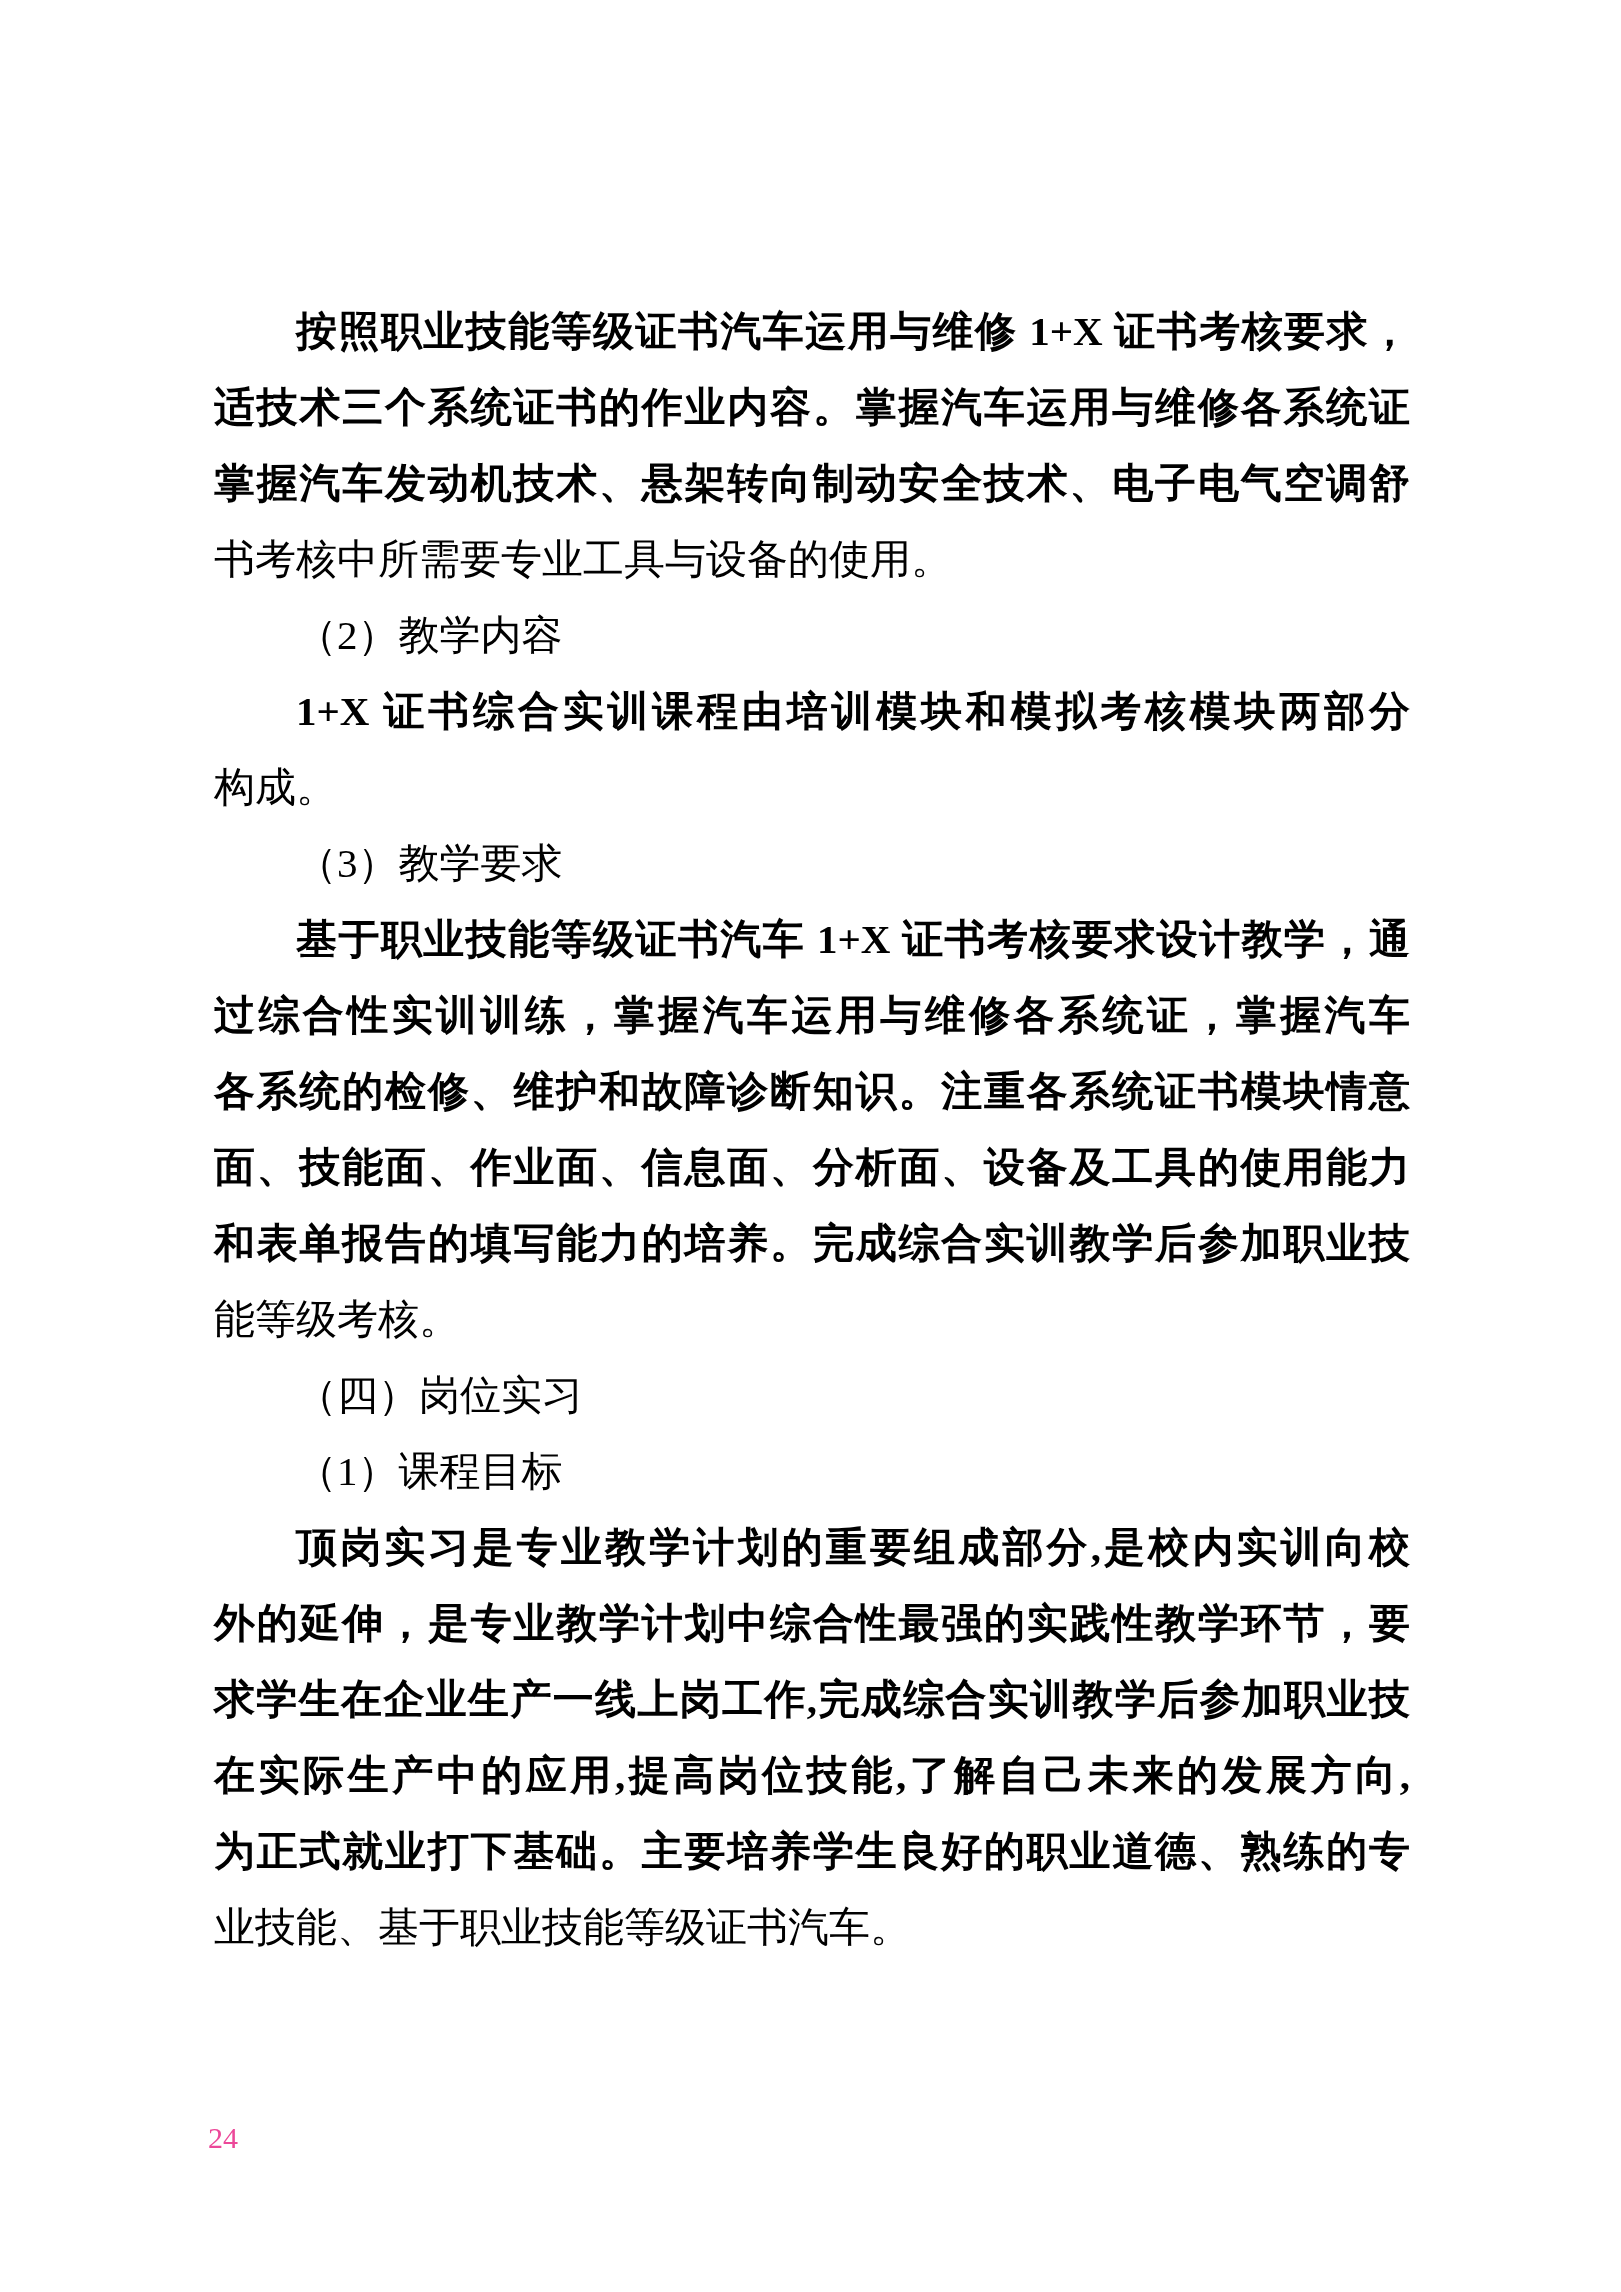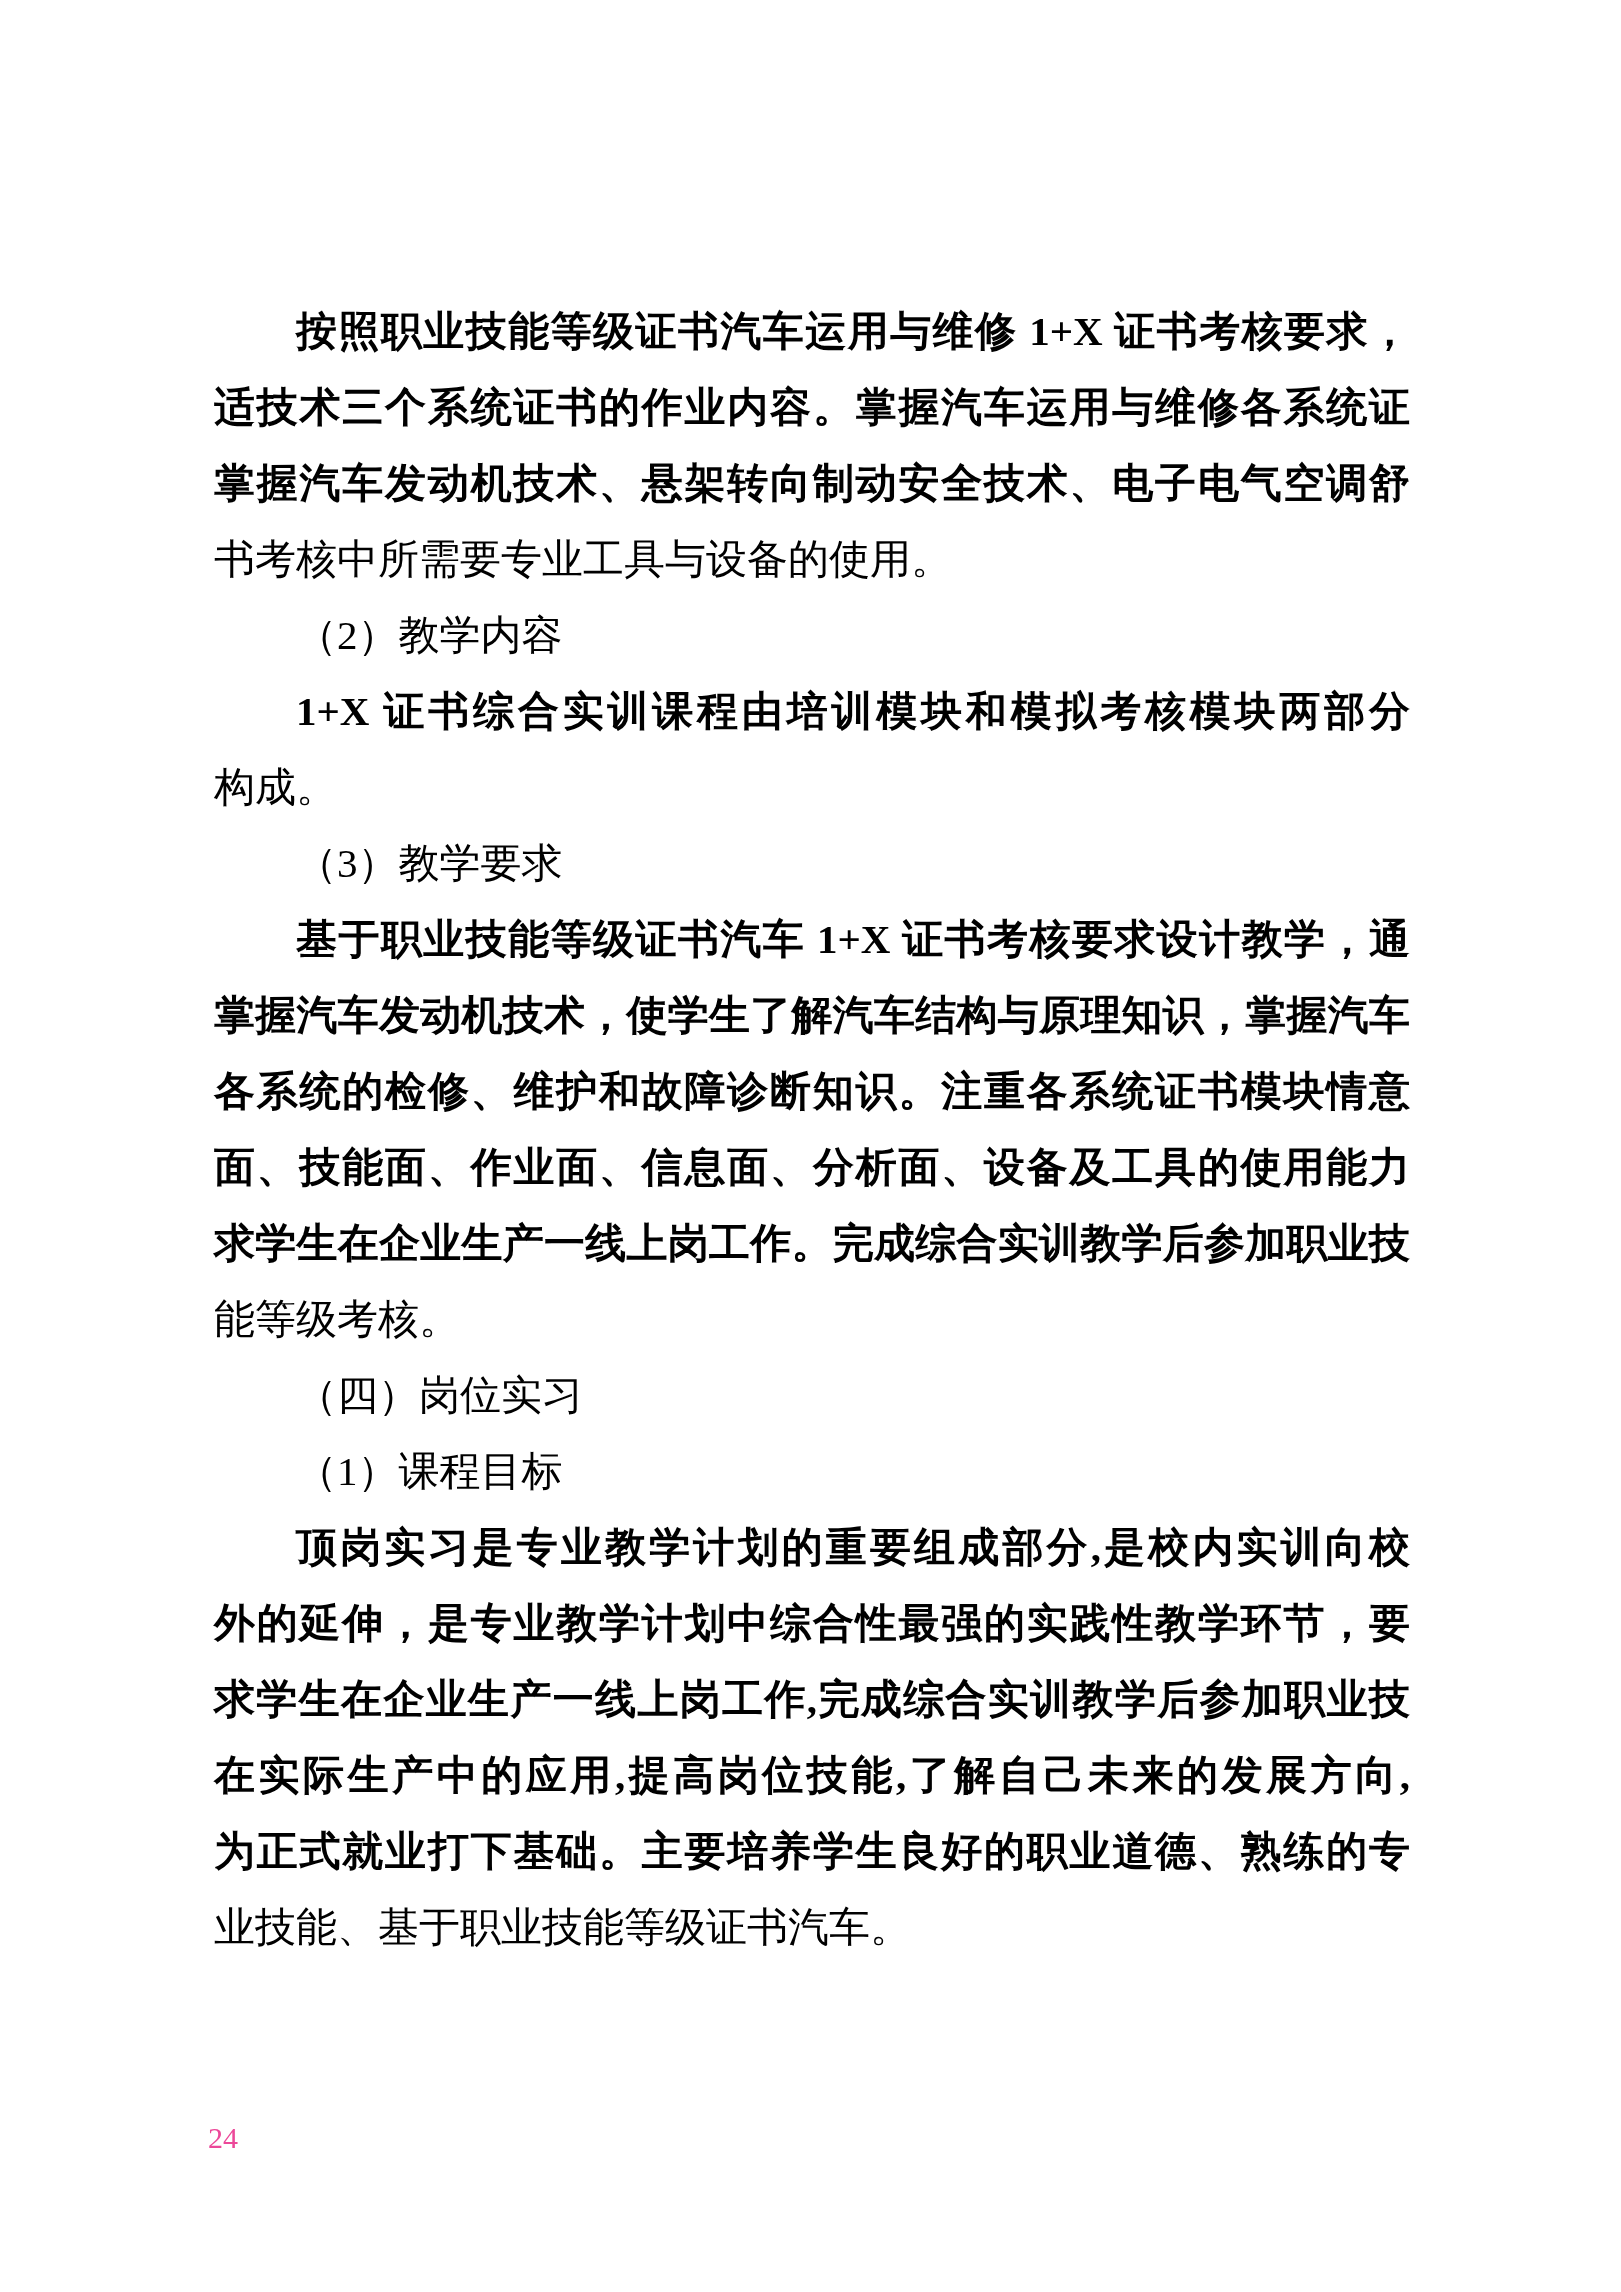--- a/index.html
+++ b/index.html
@@ -55,24 +55,24 @@
   <div class="text-block">
       <div class="line fill indent">按照职业技能等级证书汽车运用与维修 1+X 证书考核要求，</div>
       <div class="line fill">适技术三个系统证书的作业内容。掌握汽车运用与维修各系统证</div>
       <div class="line fill">掌握汽车发动机技术、悬架转向制动安全技术、电子电气空调舒</div>
       <div class="line">书考核中所需要专业工具与设备的使用。</div>
       <div class="line indent">（2）教学内容</div>
       <div class="line fill indent">1+X 证书综合实训课程由培训模块和模拟考核模块两部分</div>
       <div class="line">构成。</div>
       <div class="line indent">（3）教学要求</div>
       <div class="line fill indent">基于职业技能等级证书汽车 1+X 证书考核要求设计教学，通</div>
-      <div class="line fill">掌握汽车发动机技术，使学生了解汽车结构与原理知识，掌握汽车</div>
+      <div class="line fill">过综合性实训训练，掌握汽车运用与维修各系统证，掌握汽车</div>
       <div class="line fill">各系统的检修、维护和故障诊断知识。注重各系统证书模块情意</div>
       <div class="line fill">面、技能面、作业面、信息面、分析面、设备及工具的使用能力</div>
-      <div class="line fill">求学生在企业生产一线上岗工作。完成综合实训教学后参加职业技</div>
+      <div class="line fill">和表单报告的填写能力的培养。完成综合实训教学后参加职业技</div>
       <div class="line">能等级考核。</div>
       <div class="line indent">（四）岗位实习</div>
       <div class="line indent">（1）课程目标</div>
       <div class="line fill indent">顶岗实习是专业教学计划的重要组成部分,是校内实训向校</div>
       <div class="line fill">外的延伸，是专业教学计划中综合性最强的实践性教学环节，要</div>
       <div class="line fill">求学生在企业生产一线上岗工作,完成综合实训教学后参加职业技</div>
       <div class="line fill">在实际生产中的应用,提高岗位技能,了解自己未来的发展方向,</div>
       <div class="line fill">为正式就业打下基础。主要培养学生良好的职业道德、熟练的专</div>
       <div class="line">业技能、基于职业技能等级证书汽车。</div>
     </div>

